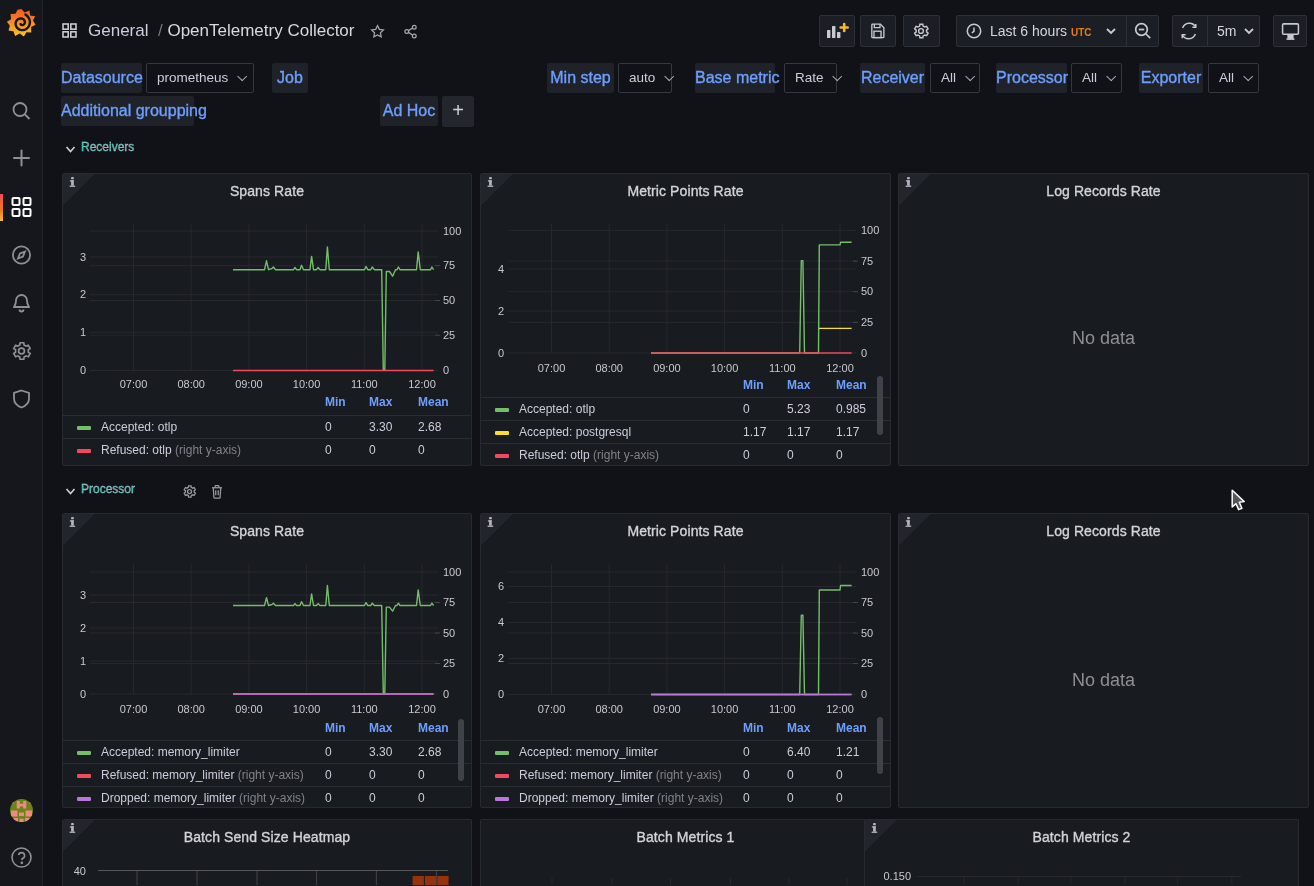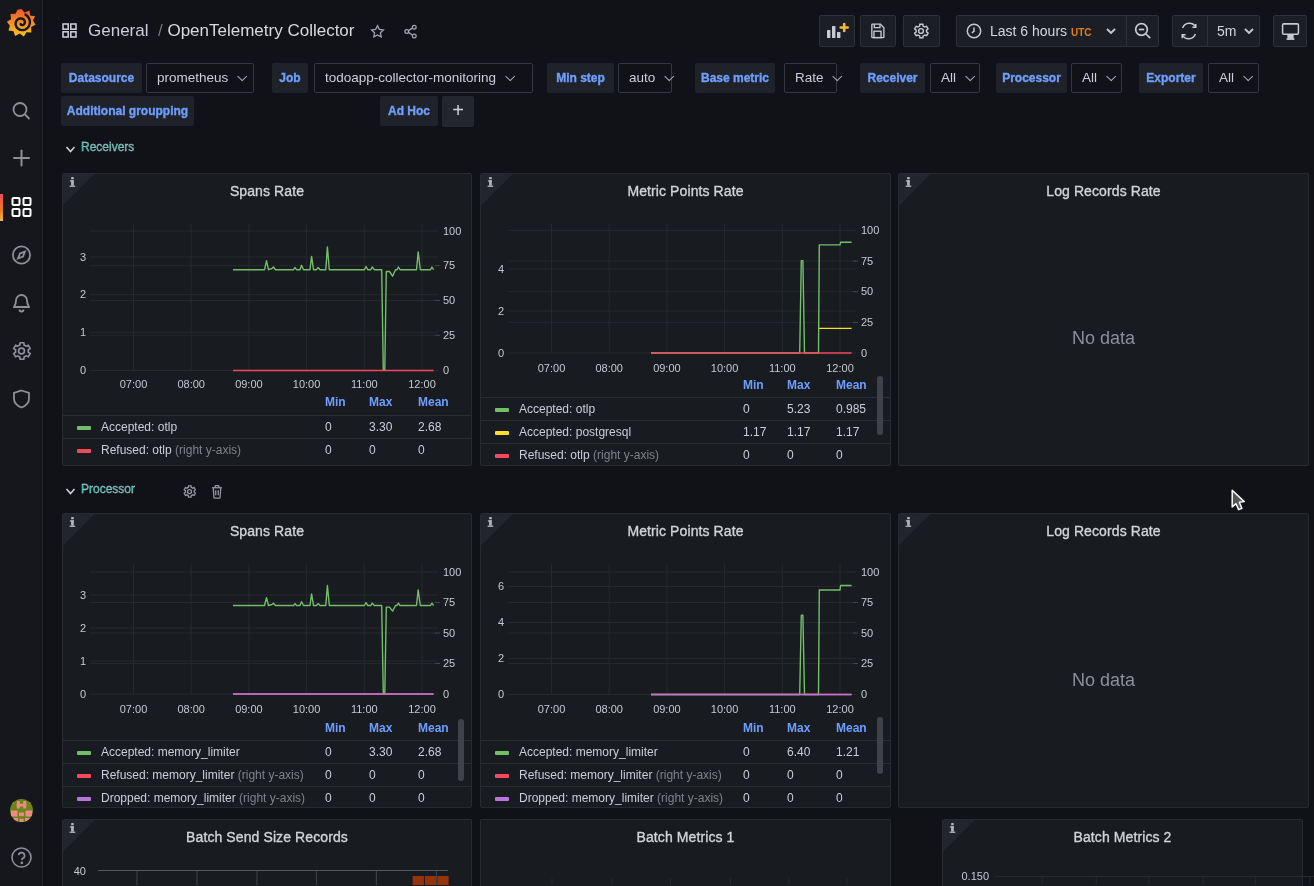--- a/index.html
+++ b/index.html
@@ -1,20 +1,20 @@
 <!DOCTYPE html>
 <html><head>
 <meta charset="utf-8">
 <style>
 * { margin:0; padding:0; box-sizing:border-box; }
 html,body { width:1314px; height:886px; overflow:hidden; background:#111217; font-family:"Liberation Sans",sans-serif; }
 #app { position:relative; width:1314px; height:886px; background:#111217; }
 .sidebar { position:absolute; left:0; top:0; width:43px; height:886px; background:#16171d; border-right:1px solid #222329; }
 .sb-ic { position:absolute; left:0; width:43px; text-align:center; }
-.chip { position:absolute; height:30px; background:#202229; border-radius:2px; color:#6e9fff; font-size:12px; font-weight:700; -webkit-text-stroke:0.35px #6e9fff; line-height:30px; white-space:nowrap; text-align:center; }
+.chip { position:absolute; height:30px; background:#202229; border-radius:2px; color:#6e9fff; font-size:16px; font-weight:400; -webkit-text-stroke:0.35px #6e9fff; line-height:30px; white-space:nowrap; text-align:center; }
 .dd { position:absolute; height:30px; background:#111217; border:1px solid #36373e; border-radius:2px; color:#ccccdc; font-size:13.5px; line-height:28px; padding:0 10px; white-space:nowrap; }
 .car { display:inline-block; width:7px; height:7px; border-left:1.5px solid #a6a7b0; border-bottom:1.5px solid #a6a7b0; transform:rotate(-45deg) translate(2px,-1px); margin-left:6px; }
 .tbtn { position:absolute; top:15px; height:32px; background:#1b1e24; border:1px solid #2e3037; border-radius:2px; }
 .panel { position:absolute; background:#181b1f; border:1px solid #282a2f; border-radius:2px; }
 .ptitle { position:absolute; top:9px; left:0; right:0; text-align:center; color:#d2d3d9; font-size:14px; font-weight:500; letter-spacing:0.1px; -webkit-text-stroke:0.35px #d2d3d9; }
 .icorner { position:absolute; top:0; left:0; width:31px; height:31px; background:linear-gradient(135deg,#22252b 50%,rgba(0,0,0,0) 50.5%); border-top-left-radius:2px; }
 
 .rowhdr { position:absolute; color:#14b8a6; font-size:12px; font-weight:500; -webkit-text-stroke:0.3px #d0d1d7; }
 .legend { position:absolute; font-size:12px; color:#ccccdc; line-height:14px; }
 .lrow { position:absolute; left:0; right:0; height:23px; border-top:1px solid rgba(204,204,220,0.10); }
@@ -175,21 +175,20 @@
 <div class="tbtn" style="left:1273px;width:34px"></div>
 <svg style="position:absolute;left:1281px;top:22px" width="19" height="18" viewBox="0 0 24 22" fill="none" stroke="#c9cad1" stroke-width="1.9">
       <rect x="2" y="2" width="20" height="13" rx="1.5"></rect>
       <rect x="9" y="17" width="6" height="3" fill="#c9cad1"></rect>
       <line x1="7" y1="21.3" x2="17" y2="21.3"></line>
     </svg>
 
 <div class="chip" style="left:61px;top:63px;width:81px">Datasource</div>
 <div class="dd" style="left:146px;top:63px;width:108px">prometheus <span class="car"></span></div>
 <div class="chip" style="left:272px;top:63px;width:36px">Job</div>
-<div class="dd" style="left:314px;top:63px;width:219px">todoapp-collector-monitoring <span class="car"></span></div>
 <div class="chip" style="left:547px;top:63px;width:67px">Min step</div>
 <div class="dd" style="left:618px;top:63px;width:54px">auto <span class="car"></span></div>
 <div class="chip" style="left:695px;top:63px;width:80px">Base metric</div>
 <div class="dd" style="left:784px;top:63px;width:53px">Rate <span class="car"></span></div>
 <div class="chip" style="left:860px;top:63px;width:65px">Receiver</div>
 <div class="dd" style="left:930px;top:63px;width:50px">All <span class="car"></span></div>
 <div class="chip" style="left:996px;top:63px;width:71px">Processor</div>
 <div class="dd" style="left:1071px;top:63px;width:51px">All <span class="car"></span></div>
 <div class="chip" style="left:1139px;top:63px;width:64px">Exporter</div>
 <div class="dd" style="left:1208px;top:63px;width:51px">All <span class="car"></span></div>
@@ -578,21 +577,21 @@
 
 <div class="panel" style="left:62px;top:819px;width:410px;height:67px;border-bottom:none;border-radius:2px 2px 0 0">
  <div class="icorner">
         <svg style="position:absolute;top:3px;left:6px" width="7" height="10" viewBox="0 0 7 10" fill="#b4b6bf">
           <rect x="2.1" y="0" width="2.7" height="2.3" rx="0.4"></rect>
           <rect x="0.9" y="3.3" width="3.9" height="1.3"></rect>
           <rect x="2.1" y="3.3" width="2.7" height="5.4"></rect>
           <rect x="0.6" y="8.6" width="5.6" height="1.3"></rect>
         </svg>
       </div>
- <div class="ptitle">Batch Send Size Records</div>
+ <div class="ptitle">Batch Send Size Heatmap</div>
  <svg width="408" height="65" viewBox="0 0 408 65" style="position:absolute;top:0;left:0">
   <g fill="#97330a">
           <rect x="349.6" y="56" width="11.3" height="9"></rect>
           <rect x="361.9" y="56" width="11.3" height="9"></rect>
           <rect x="374.3" y="56" width="11.3" height="9"></rect>
         </g>
   <line x1="35" y1="50.5" x2="385" y2="50.5" stroke="#55575c" stroke-width="1.2"></line>
   <g stroke="#3c3e44" stroke-width="1.2">
    <line x1="74" y1="51" x2="74" y2="65"></line>
           <line x1="134" y1="51" x2="134" y2="65"></line>
@@ -614,21 +613,21 @@
    <line x1="71" y1="58" x2="71" y2="65"></line>
           <line x1="131" y1="58" x2="131" y2="65"></line>
           <line x1="189.5" y1="58" x2="189.5" y2="65"></line>
           <line x1="249.5" y1="58" x2="249.5" y2="65"></line>
           <line x1="308" y1="58" x2="308" y2="65"></line>
           <line x1="366" y1="58" x2="366" y2="65"></line>
   </g>
  </svg>
 </div>
 
-<div class="panel" style="left:942px;top:819px;width:361px;height:67px;border-bottom:none;border-radius:2px 2px 0 0">
+<div class="panel" style="left:864px;top:819px;width:435px;height:67px;border-bottom:none;border-radius:2px 2px 0 0">
  <div class="icorner">
         <svg style="position:absolute;top:3px;left:6px" width="7" height="10" viewBox="0 0 7 10" fill="#b4b6bf">
           <rect x="2.1" y="0" width="2.7" height="2.3" rx="0.4"></rect>
           <rect x="0.9" y="3.3" width="3.9" height="1.3"></rect>
           <rect x="2.1" y="3.3" width="2.7" height="5.4"></rect>
           <rect x="0.6" y="8.6" width="5.6" height="1.3"></rect>
         </svg>
       </div>
  <div class="ptitle">Batch Metrics 2</div>
  <svg width="409" height="65" viewBox="0 0 409 65" style="position:absolute;top:0;left:0">

